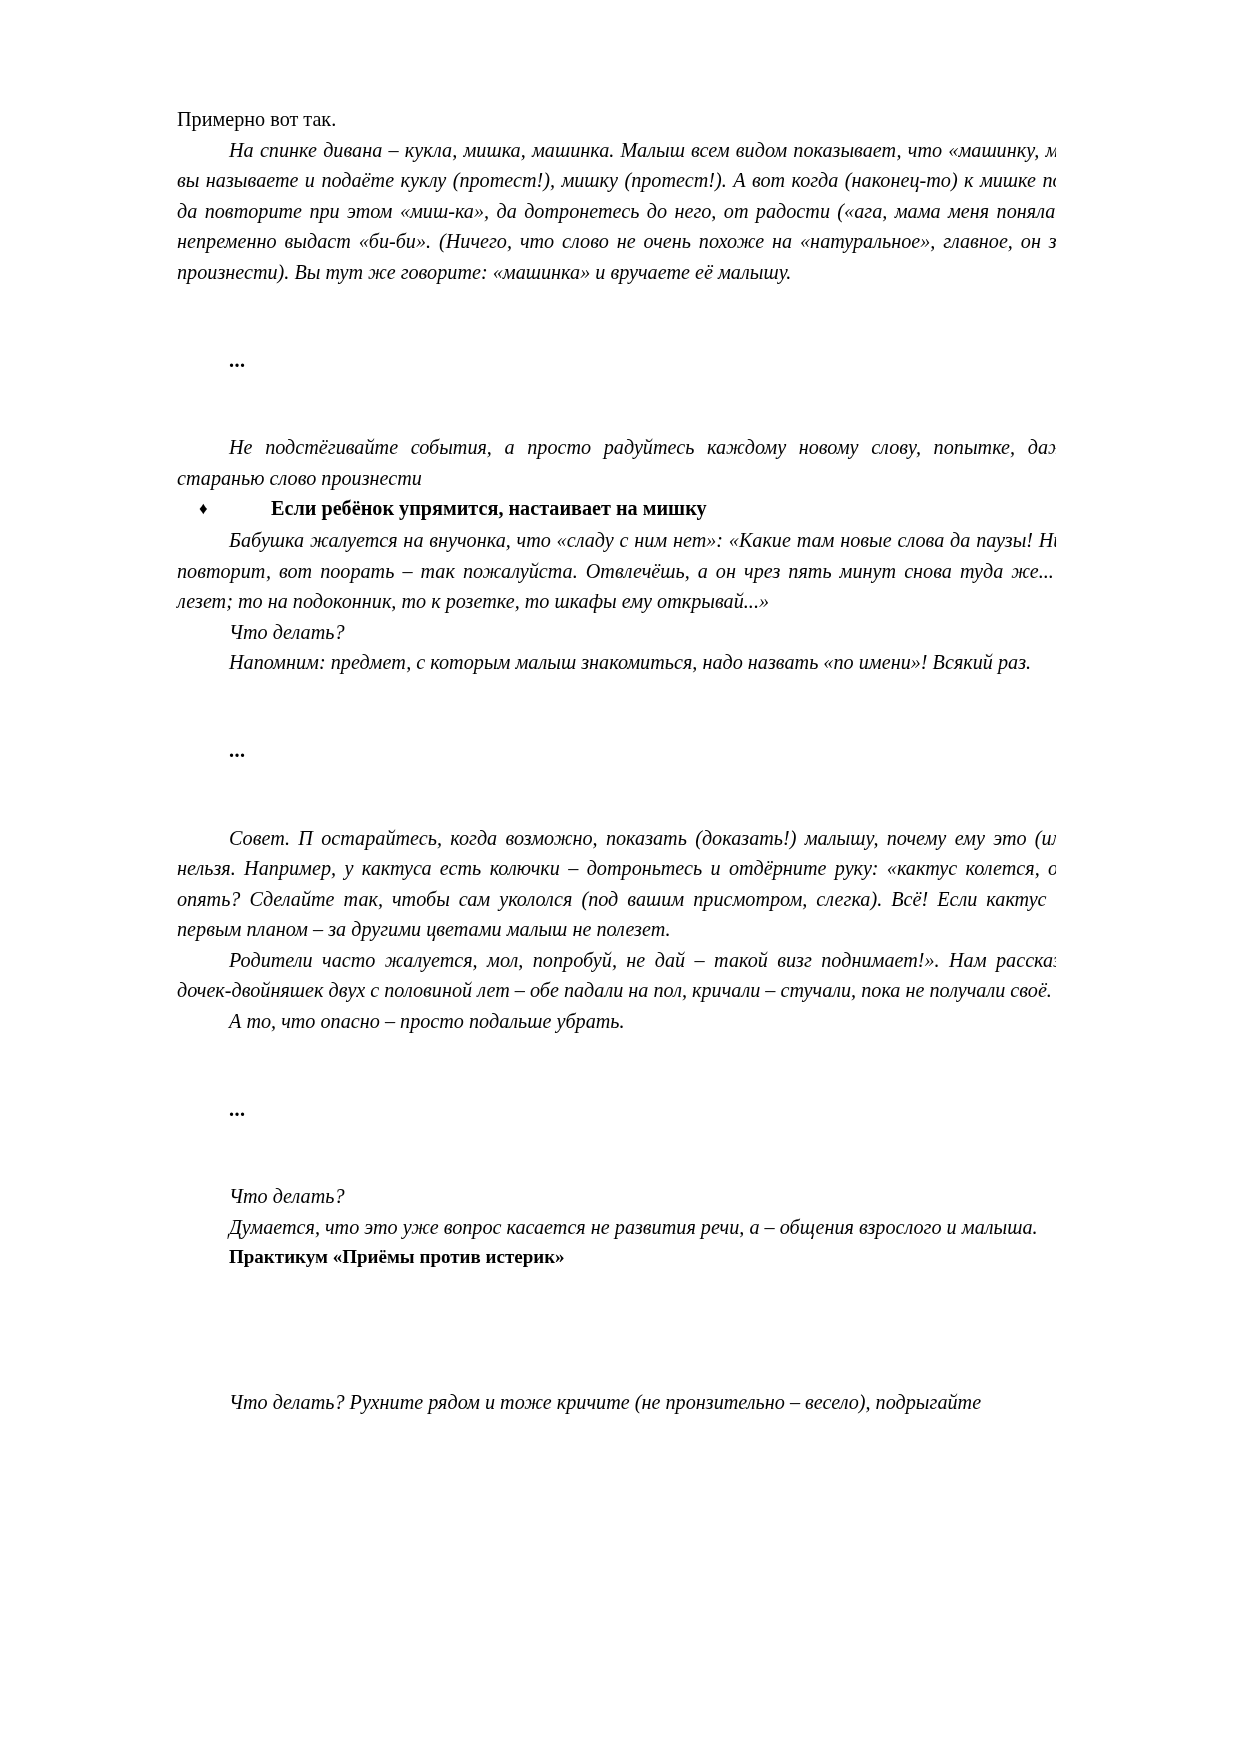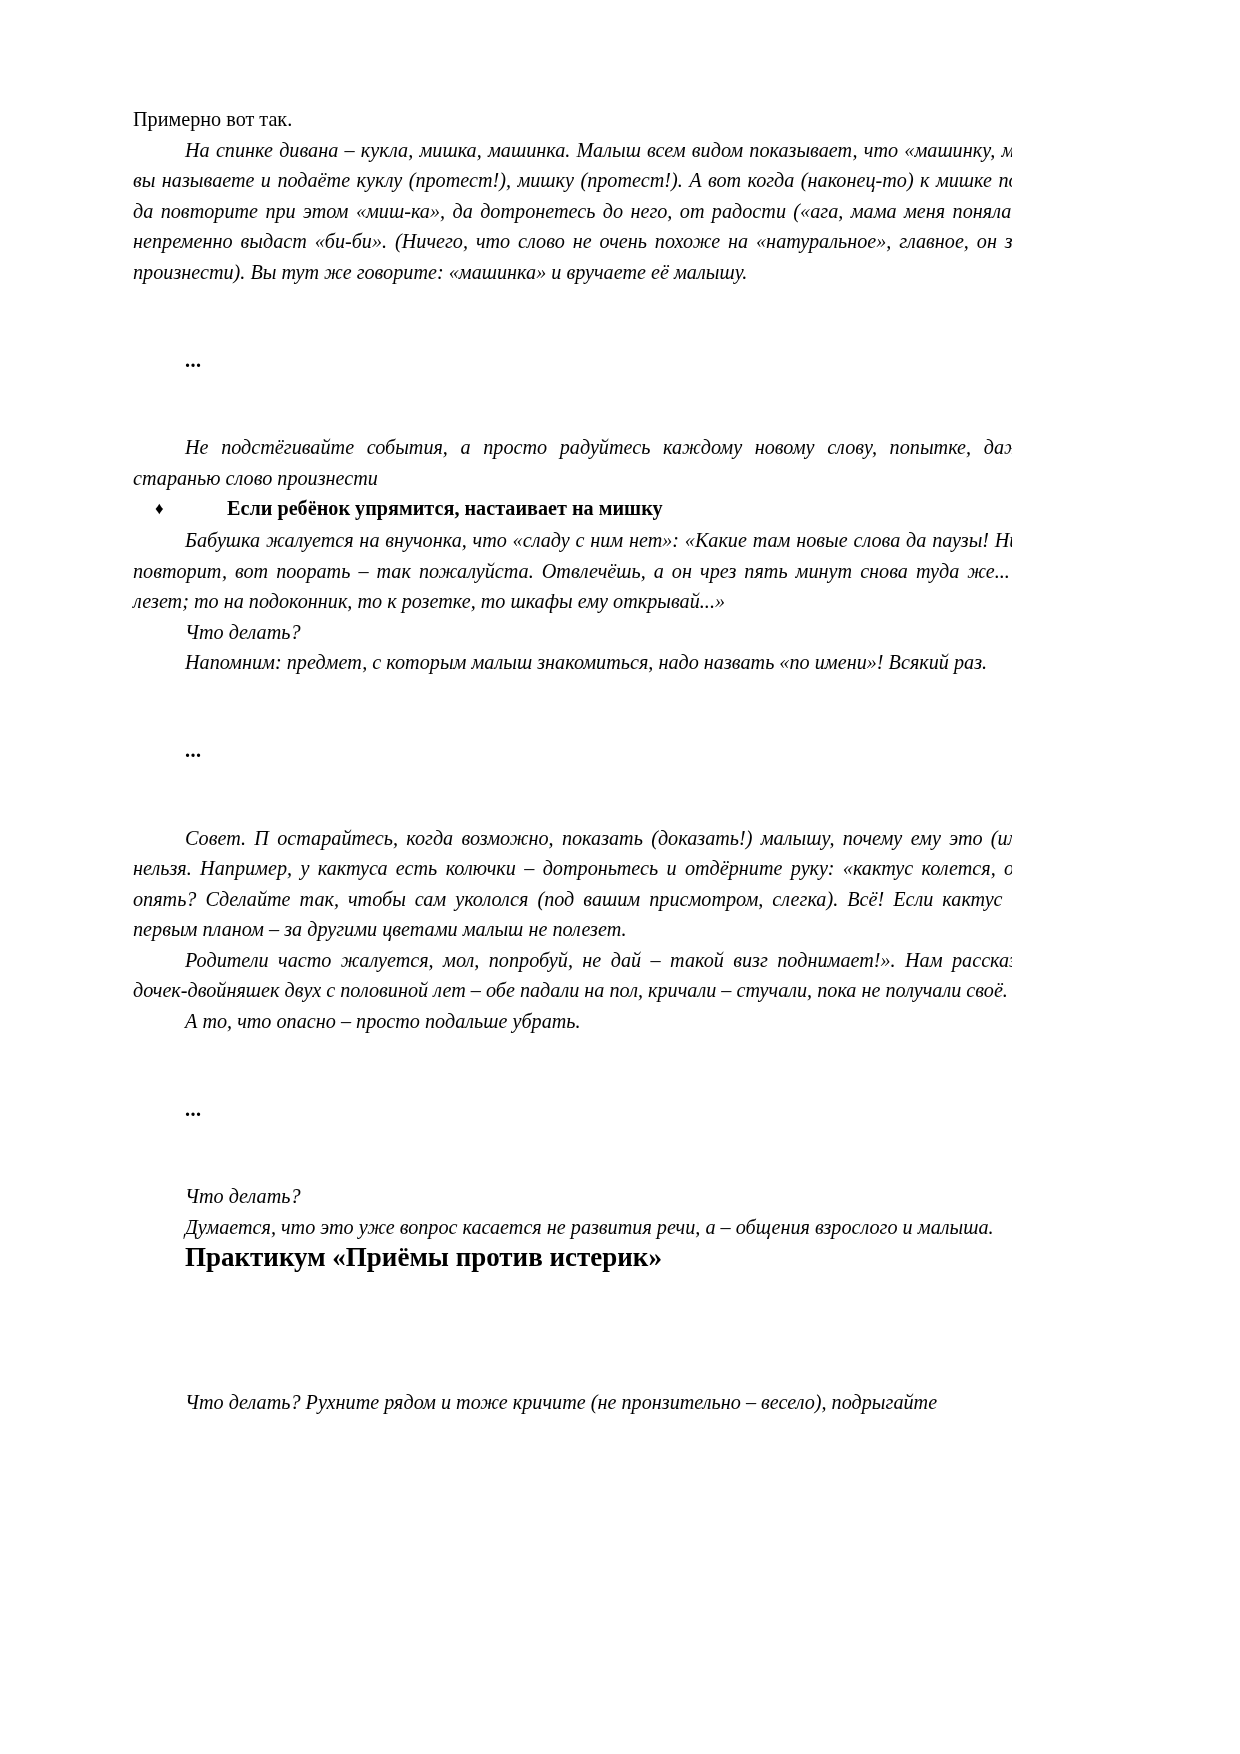--- a/index.html
+++ b/index.html
@@ -11,20 +11,21 @@
     font-family: "Liberation Serif", "DejaVu Serif", serif;
     color: #000000;
   }
   .page {
     position: relative;
     width: 1012px;
     height: 1754px;
     background: #ffffff;
     box-sizing: border-box;
     overflow: hidden;
+    margin-left: 44px;
   }
   .content {
     position: absolute;
     left: 133px;
     top: 104px;
     width: 975px;
   }
   p {
     margin: 0;
     font-size: 20.2px;
@@ -71,21 +72,21 @@
     box-sizing: border-box;
     font-weight: 400;
     font-size: 17px;
     vertical-align: 1px;
   }
   .bullet-head .htext {
     display: inline-block;
     padding-left: 42px;
   }
   .subhead {
-    font-size: 27px;
+    font-size: 19px;
     line-height: 30.6px;
     font-weight: 700;
     text-indent: 52px;
   }
 </style>
 </head>
 <body>
 
 <div class="page">
   <div class="content">

